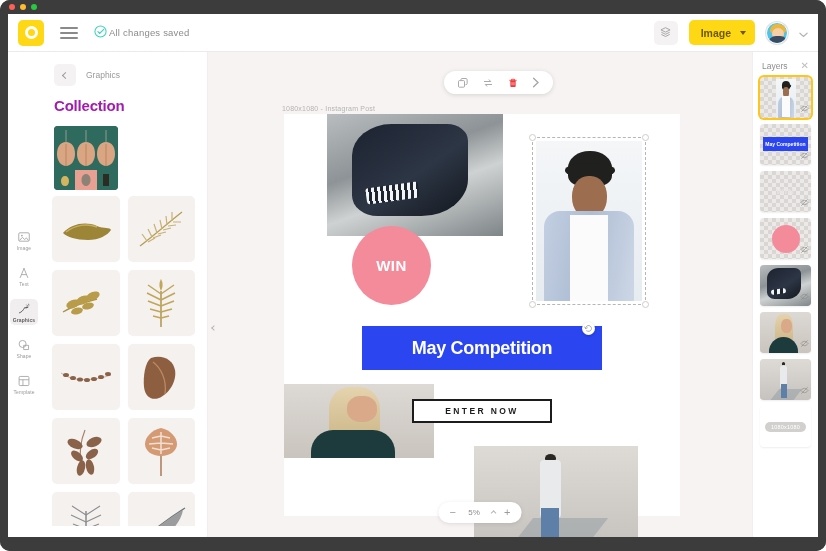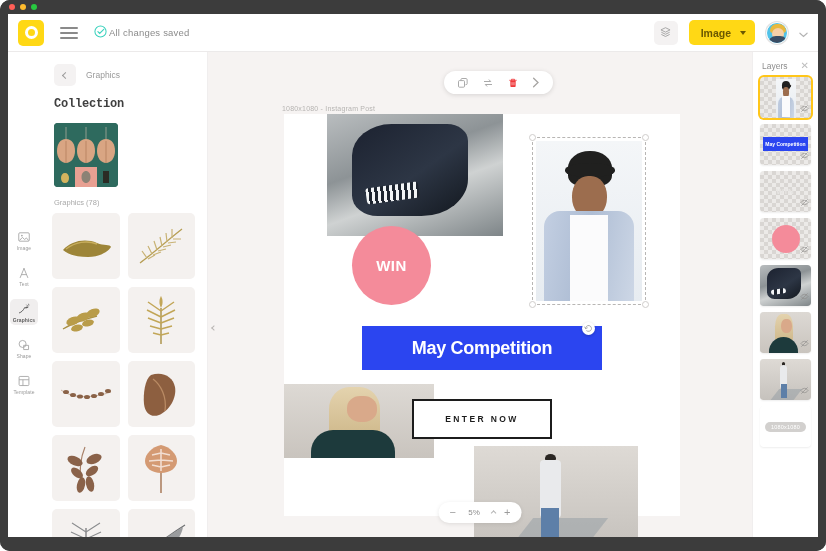--- a/index.html
+++ b/index.html
@@ -77,21 +77,21 @@
     background: #ffffff; border-right: 1px solid #f0eeee; z-index: 25; overflow: hidden;
   }
   .panel-head { padding: 12px 14px 0; display: flex; align-items: center; gap: 10px; }
   .back-btn {
     width: 22px; height: 22px; border-radius: 5px; background: #f4f2f2;
     display: flex; align-items: center; justify-content: center; cursor: pointer;
   }
   .chev { width: 5px; height: 5px; border-left: 1.4px solid #9b9b9b; border-bottom: 1.4px solid #9b9b9b; }
   .chev.left { transform: rotate(45deg); }
   .panel-crumb { font-size: 8.5px; color: #9a9a9a; }
-  .panel-title { padding: 11px 14px 0; font-size: 12px; font-weight: bold; color: #404040; letter-spacing: -.2px; font-family: Liberation Mono, monospace; }
+  .panel-title { padding: 11px 14px 0; font-size: 15px; font-weight: bold; color: #a21caf; letter-spacing: -.2px; }
   .collection-row { display: flex; gap: 11px; padding: 12px 14px 0; }
   .coll-thumb { width: 64px; height: 64px; border-radius: 4px; overflow: hidden; flex: 0 0 auto; position: relative; background: #2e6a5e; }
   .coll-meta { padding-top: 2px; }
   .coll-name { font-size: 9px; color: #6f6f6f; line-height: 1.35; }
   .coll-author { font-size: 6.5px; color: #bdbdbd; margin-top: 5px; }
   .graphics-count { padding: 11px 14px 0; font-size: 7.5px; color: #a9a9a9; }
   .grid {
     margin-top: 6px; padding: 0 12px; display: grid;
     grid-template-columns: repeat(2, 1fr); gap: 8px;
     height: 330px; overflow: hidden;
@@ -159,21 +159,21 @@
   }
 
   
   .ph-blonde { left: 0px; top: 270px; width: 150px; height: 74px; background: linear-gradient(180deg,#ddd9d4,#c9c4be); }
   .ph-blonde .bhair { position: absolute; left: 30%; top: 4%; width: 34%; height: 74%; background: linear-gradient(180deg,#e4d3ae,#cdb688); border-radius: 40% 40% 20% 20%; }
   .ph-blonde .bface { position: absolute; left: 42%; top: 16%; width: 20%; height: 36%; background: #d9a98a; border-radius: 44%; }
   .ph-blonde .btop { position: absolute; left: 18%; top: 62%; width: 56%; height: 40%; background: #1d3a3c; border-radius: 22px 22px 0 0; }
 
   
   .enter-now {
-    position: absolute; left: 128px; top: 285px; width: 140px; height: 40px;
+    position: absolute; left: 128px; top: 285px; width: 140px; height: 24px;
     border: 2px solid #1c1c1c; background: #fff; display: flex;
     align-items: center; justify-content: center; z-index: 9;
   }
   .enter-now span { font-size: 8.5px; font-weight: bold; letter-spacing: 2.4px; color: #1c1c1c; }
 
   
   .ph-stand { left: 190px; top: 332px; width: 164px; height: 100px; background: linear-gradient(180deg,#dedad5,#c6c2bd); }
   .ph-stand .sbody { position: absolute; left: 40%; top: 14%; width: 13%; height: 58%; background: #e9eaec; border-radius: 4px; }
   .ph-stand .slegs { position: absolute; left: 41%; top: 62%; width: 11%; height: 34%; background: #5d7fa8; }
   .ph-stand .shead { position: absolute; left: 43%; top: 8%; width: 7%; height: 9%; background: #2a2622; border-radius: 50%; }
@@ -342,21 +342,20 @@
               <path d="M12 18v22M32 18v22M52 18v22"></path>
             </g>
             <rect x="21" y="44" width="22" height="20" fill="#e8a092"></rect>
             <path d="M11 50c2.5 0 4 2 4 5s-1.5 5-4 5-4-2-4-5 1.5-5 4-5z" fill="#d4b45e"></path>
             <path d="M32 48c2.5 0 4.5 2.5 4.5 6s-2 6-4.5 6-4.5-2.5-4.5-6 2-6 4.5-6z" fill="#8c8275"></path>
             <rect x="49" y="48" width="6" height="12" fill="#2b2b24"></rect>
           </svg>
         </div>
       </div>
 
-      <div class="graphics-count">Graphics (78)</div>
 
       <div class="grid">
         <div class="tile">
           <svg class="leaf" width="56" height="40" viewBox="0 0 56 40">
               <path d="M5 24c8-9 22-12 34-7 7 3 13 1 14 4-3 5-12 10-23 10-12 0-21-3-25-7z" fill="#9d8538"></path>
               <path d="M8 23c9-7 21-9 31-5" fill="none" stroke="#c7ad5c" stroke-width="1.4"></path>
             </svg>
         </div>
         <div class="tile">
           <svg class="leaf" width="54" height="44" viewBox="0 0 54 44">

